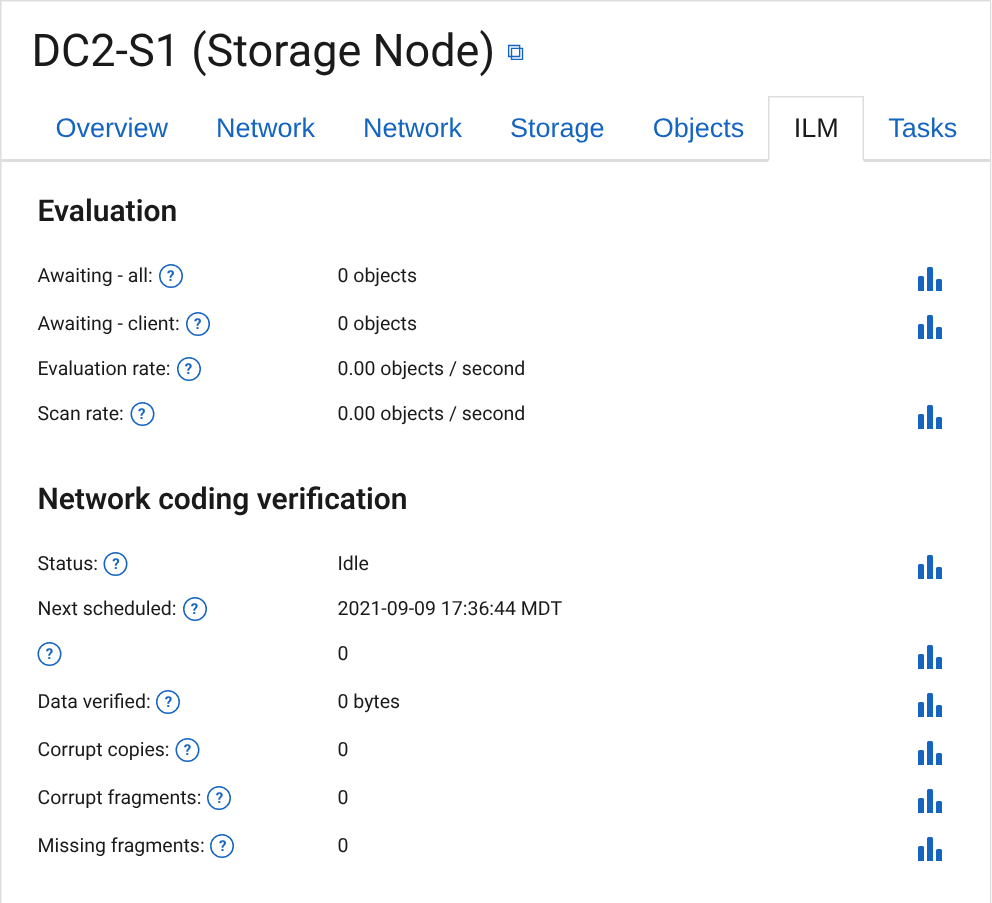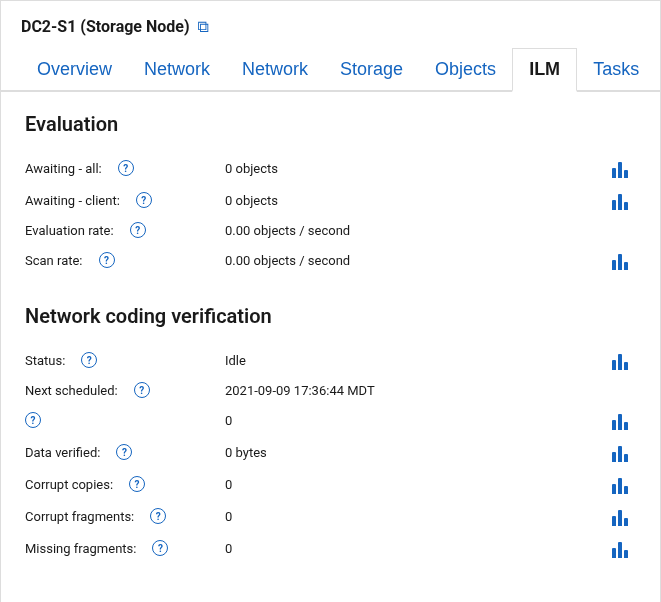--- a/index.html
+++ b/index.html
@@ -17,22 +17,22 @@
       min-height: 602px;
       background: #fff;
     }
     .header {
       padding: 16px 20px 0 20px;
       display: flex;
       align-items: center;
       gap: 8px;
     }
     .header-title {
-      font-size: 16px;
-      font-weight: 700;
+      font-size: 30px;
+      font-weight: 400;
       color: #1a1a1a;
     }
     .external-link-icon {
       color: #1565c0;
       font-size: 16px;
       cursor: pointer;
       text-decoration: none;
     }
     .tabs {
       display: flex;
@@ -50,21 +50,21 @@
       background: none;
       border-bottom: 2px solid transparent;
       margin-bottom: -2px;
       white-space: nowrap;
     }
     .tab.active {
       color: #1a1a1a;
       border: 1px solid #ddd;
       border-bottom: 2px solid #fff;
       background: #fff;
-      font-weight: 700;
+      font-weight: 400;
     }
     .content {
       padding: 20px 24px;
     }
     .section-title {
       font-size: 20px;
       font-weight: 600;
       margin-bottom: 16px;
       color: #1a1a1a;
     }
@@ -77,21 +77,21 @@
       align-items: center;
       padding: 6px 0;
       border-bottom: none;
     }
     .data-label {
       width: 160px;
       color: #1a1a1a;
       font-size: 13px;
       display: flex;
       align-items: center;
-      gap: 16px;
+      gap: 4px;
       flex-shrink: 0;
     }
     .help-icon {
       display: inline-flex;
       align-items: center;
       justify-content: center;
       width: 16px;
       height: 16px;
       border-radius: 50%;
       border: 1.5px solid #1565c0;

